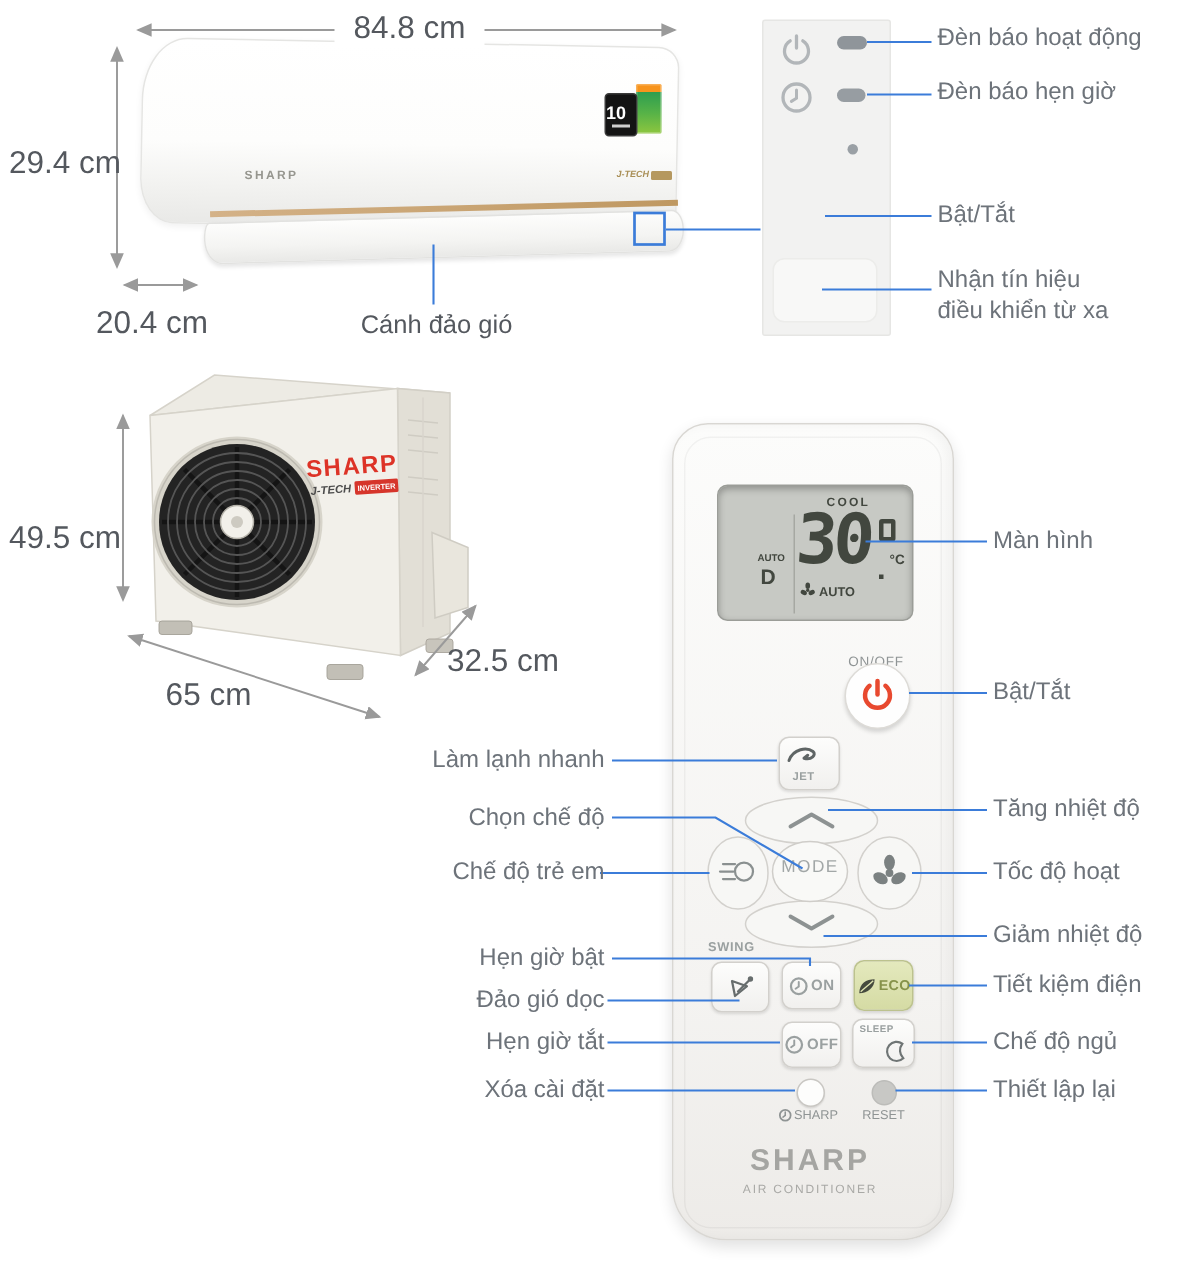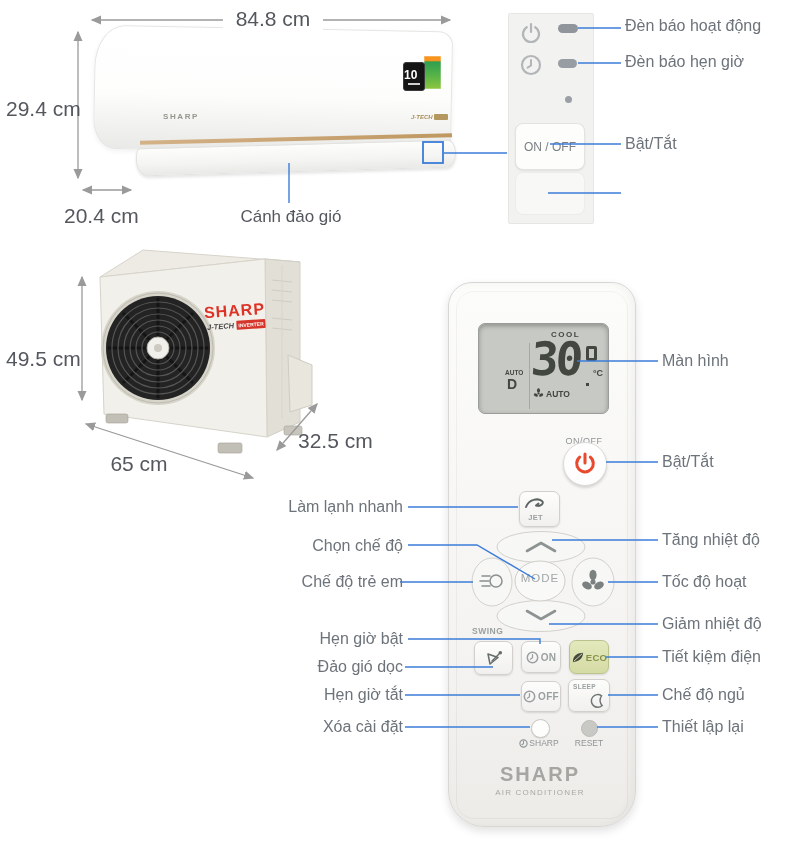--- a/index.html
+++ b/index.html
@@ -110,23 +110,20 @@
     <path d="M12 3v8" stroke="#b2b6b9" stroke-width="2.2" stroke-linecap="round" fill="none"></path>
     <path d="M7.8 6.2a8 8 0 1 0 8.4 0" stroke="#b2b6b9" stroke-width="2.2" stroke-linecap="round" fill="none"></path>
   </svg>
   <div class="abs" id="panel-led1"></div>
   <svg class="abs" style="left:519px;top:53px;z-index:3" width="24" height="24" viewBox="0 0 24 24">
     <circle cx="12" cy="12" r="9" stroke="#b2b6b9" stroke-width="2.2" fill="none"></circle>
     <path d="M12 7v5.5L8.6 14.6" stroke="#b2b6b9" stroke-width="2" stroke-linecap="round" fill="none"></path>
   </svg>
   <div class="abs" id="panel-led2"></div>
   <div class="abs" id="panel-dot"></div>
-  <div class="abs" id="panel-onoff">
-    <span>ON / OFF</span>
-  </div>
   <div class="abs" id="panel-receiver"></div>
 
   <svg class="abs" style="left:60px;top:240px;z-index:2" width="320" height="235" viewBox="0 0 320 235">
     <path d="M40,37 L83,10 L240,22 L205,19 Z" fill="#edebe4" stroke="#d6d3ca" stroke-width="1"></path>
     <path d="M205,19 L240,22 L240,182 L207,197 Z" fill="#e2dfd6" stroke="#d2cfc6" stroke-width="1"></path>
     <path d="M228,115 L252,125 L252,165 L230,172 Z" fill="#e9e6dd" stroke="#cfccc3" stroke-width="1"></path>
     <path d="M40,37 L205,19 L207,197 L44,174 Z" fill="#f2f0ea" stroke="#d6d3ca" stroke-width="1"></path>
     <g stroke="#cfccc3" stroke-width="1">
       <path d="M212,40 l20,2 M212,50 l20,2 M212,60 l20,2 M212,78 l20,2 M212,88 l20,2"></path>
       <path d="M222,25 L222,178" stroke="#d8d5cc"></path>
@@ -317,20 +314,24 @@
   <div class="dim" style="left:64px;top:204px;width:74px">20.4 cm</div>
   <div class="dim" style="left:6px;top:347px;width:72px">49.5 cm</div>
   <div class="dim" style="left:106px;top:452px;width:66px">65 cm</div>
   <div class="dim" style="left:298px;top:429px;width:70px">32.5 cm</div>
 
   <div class="lbl" style="left:226px;top:207px;width:130px;text-align:center;font-size:17px;color:#54585e">Cánh đảo gió</div>
 
   <div class="lbl" style="left:625px;top:17px">Đèn báo hoạt động</div>
   <div class="lbl" style="left:625px;top:53px">Đèn báo hẹn giờ</div>
   <div class="lbl" style="left:625px;top:135px">Bật/Tắt</div>
+  <div class="lbl" style="left:625px;top:176px;line-height:21px">
+    <div>Nhận tín hiệu</div>
+    <div>điều khiển từ xa</div>
+  </div>
 
   <div class="lbl lbl-l" style="top:498px">Làm lạnh nhanh</div>
   <div class="lbl lbl-l" style="top:537px">Chọn chế độ</div>
   <div class="lbl lbl-l" style="top:573px">Chế độ trẻ em</div>
   <div class="lbl lbl-l" style="top:630px">Hẹn giờ bật</div>
   <div class="lbl lbl-l" style="top:658px">Đảo gió dọc</div>
   <div class="lbl lbl-l" style="top:686px">Hẹn giờ tắt</div>
   <div class="lbl lbl-l" style="top:718px">Xóa cài đặt</div>
 
   <div class="lbl" style="left:662px;top:352px">Màn hình</div>

